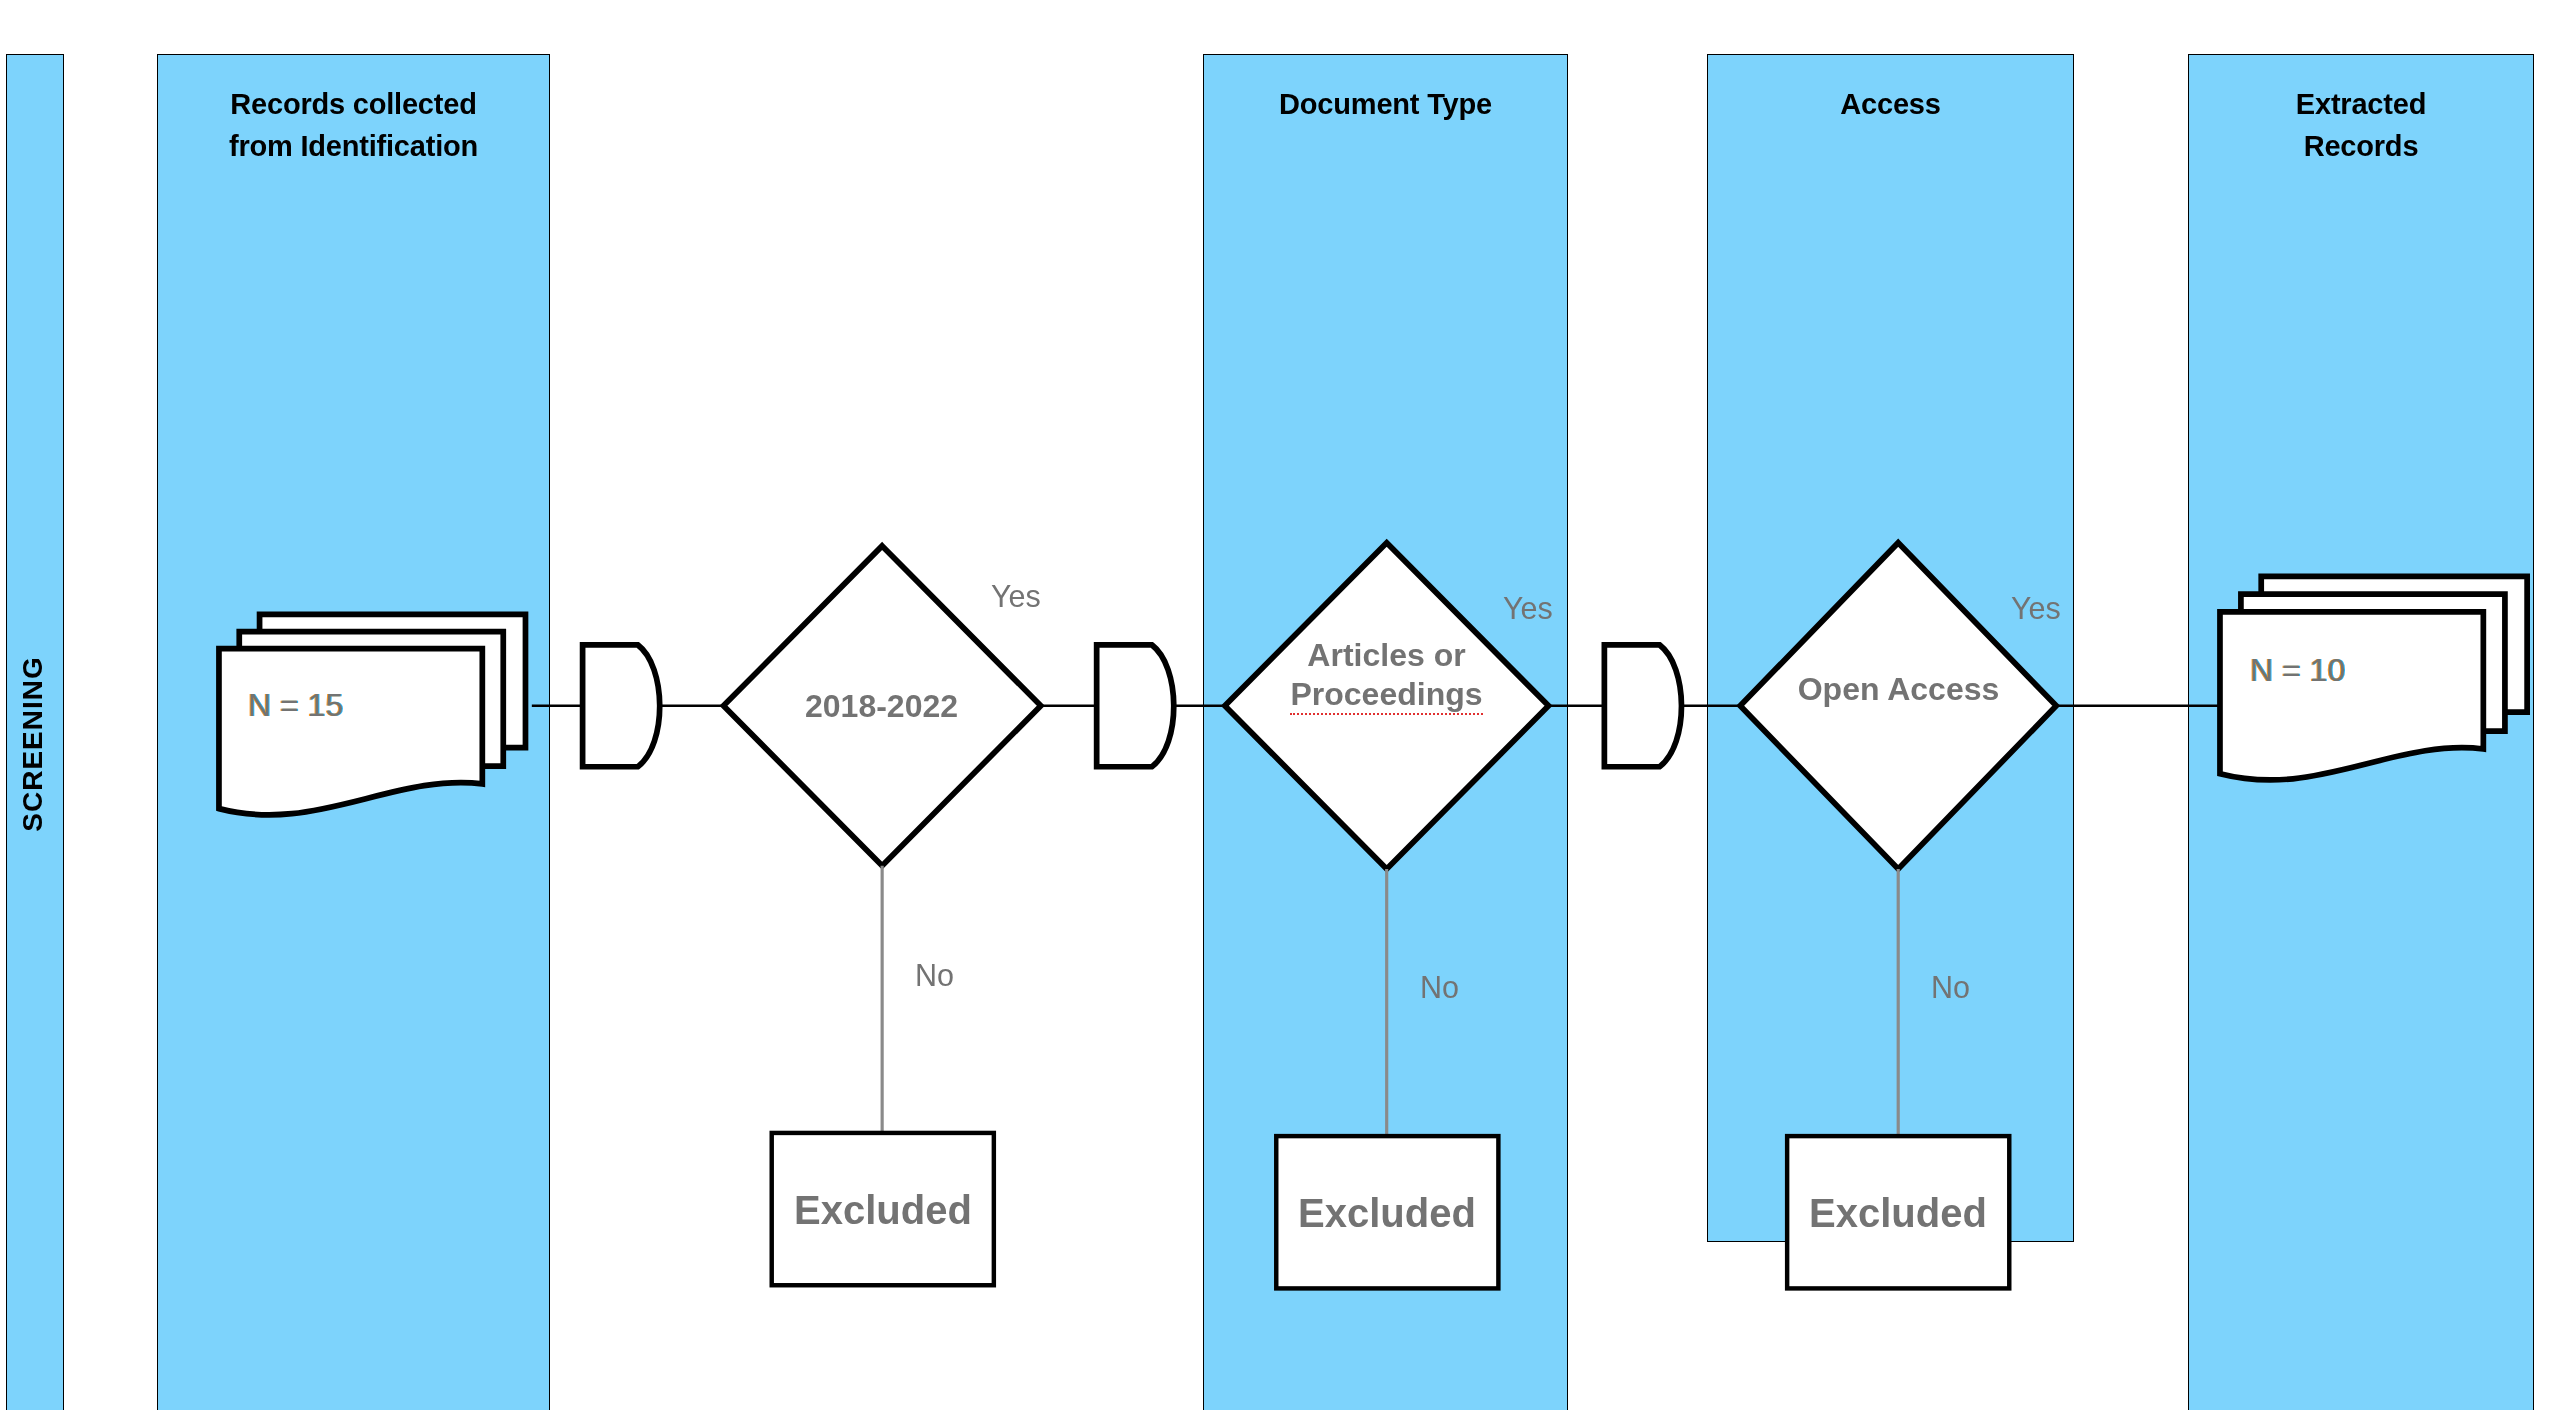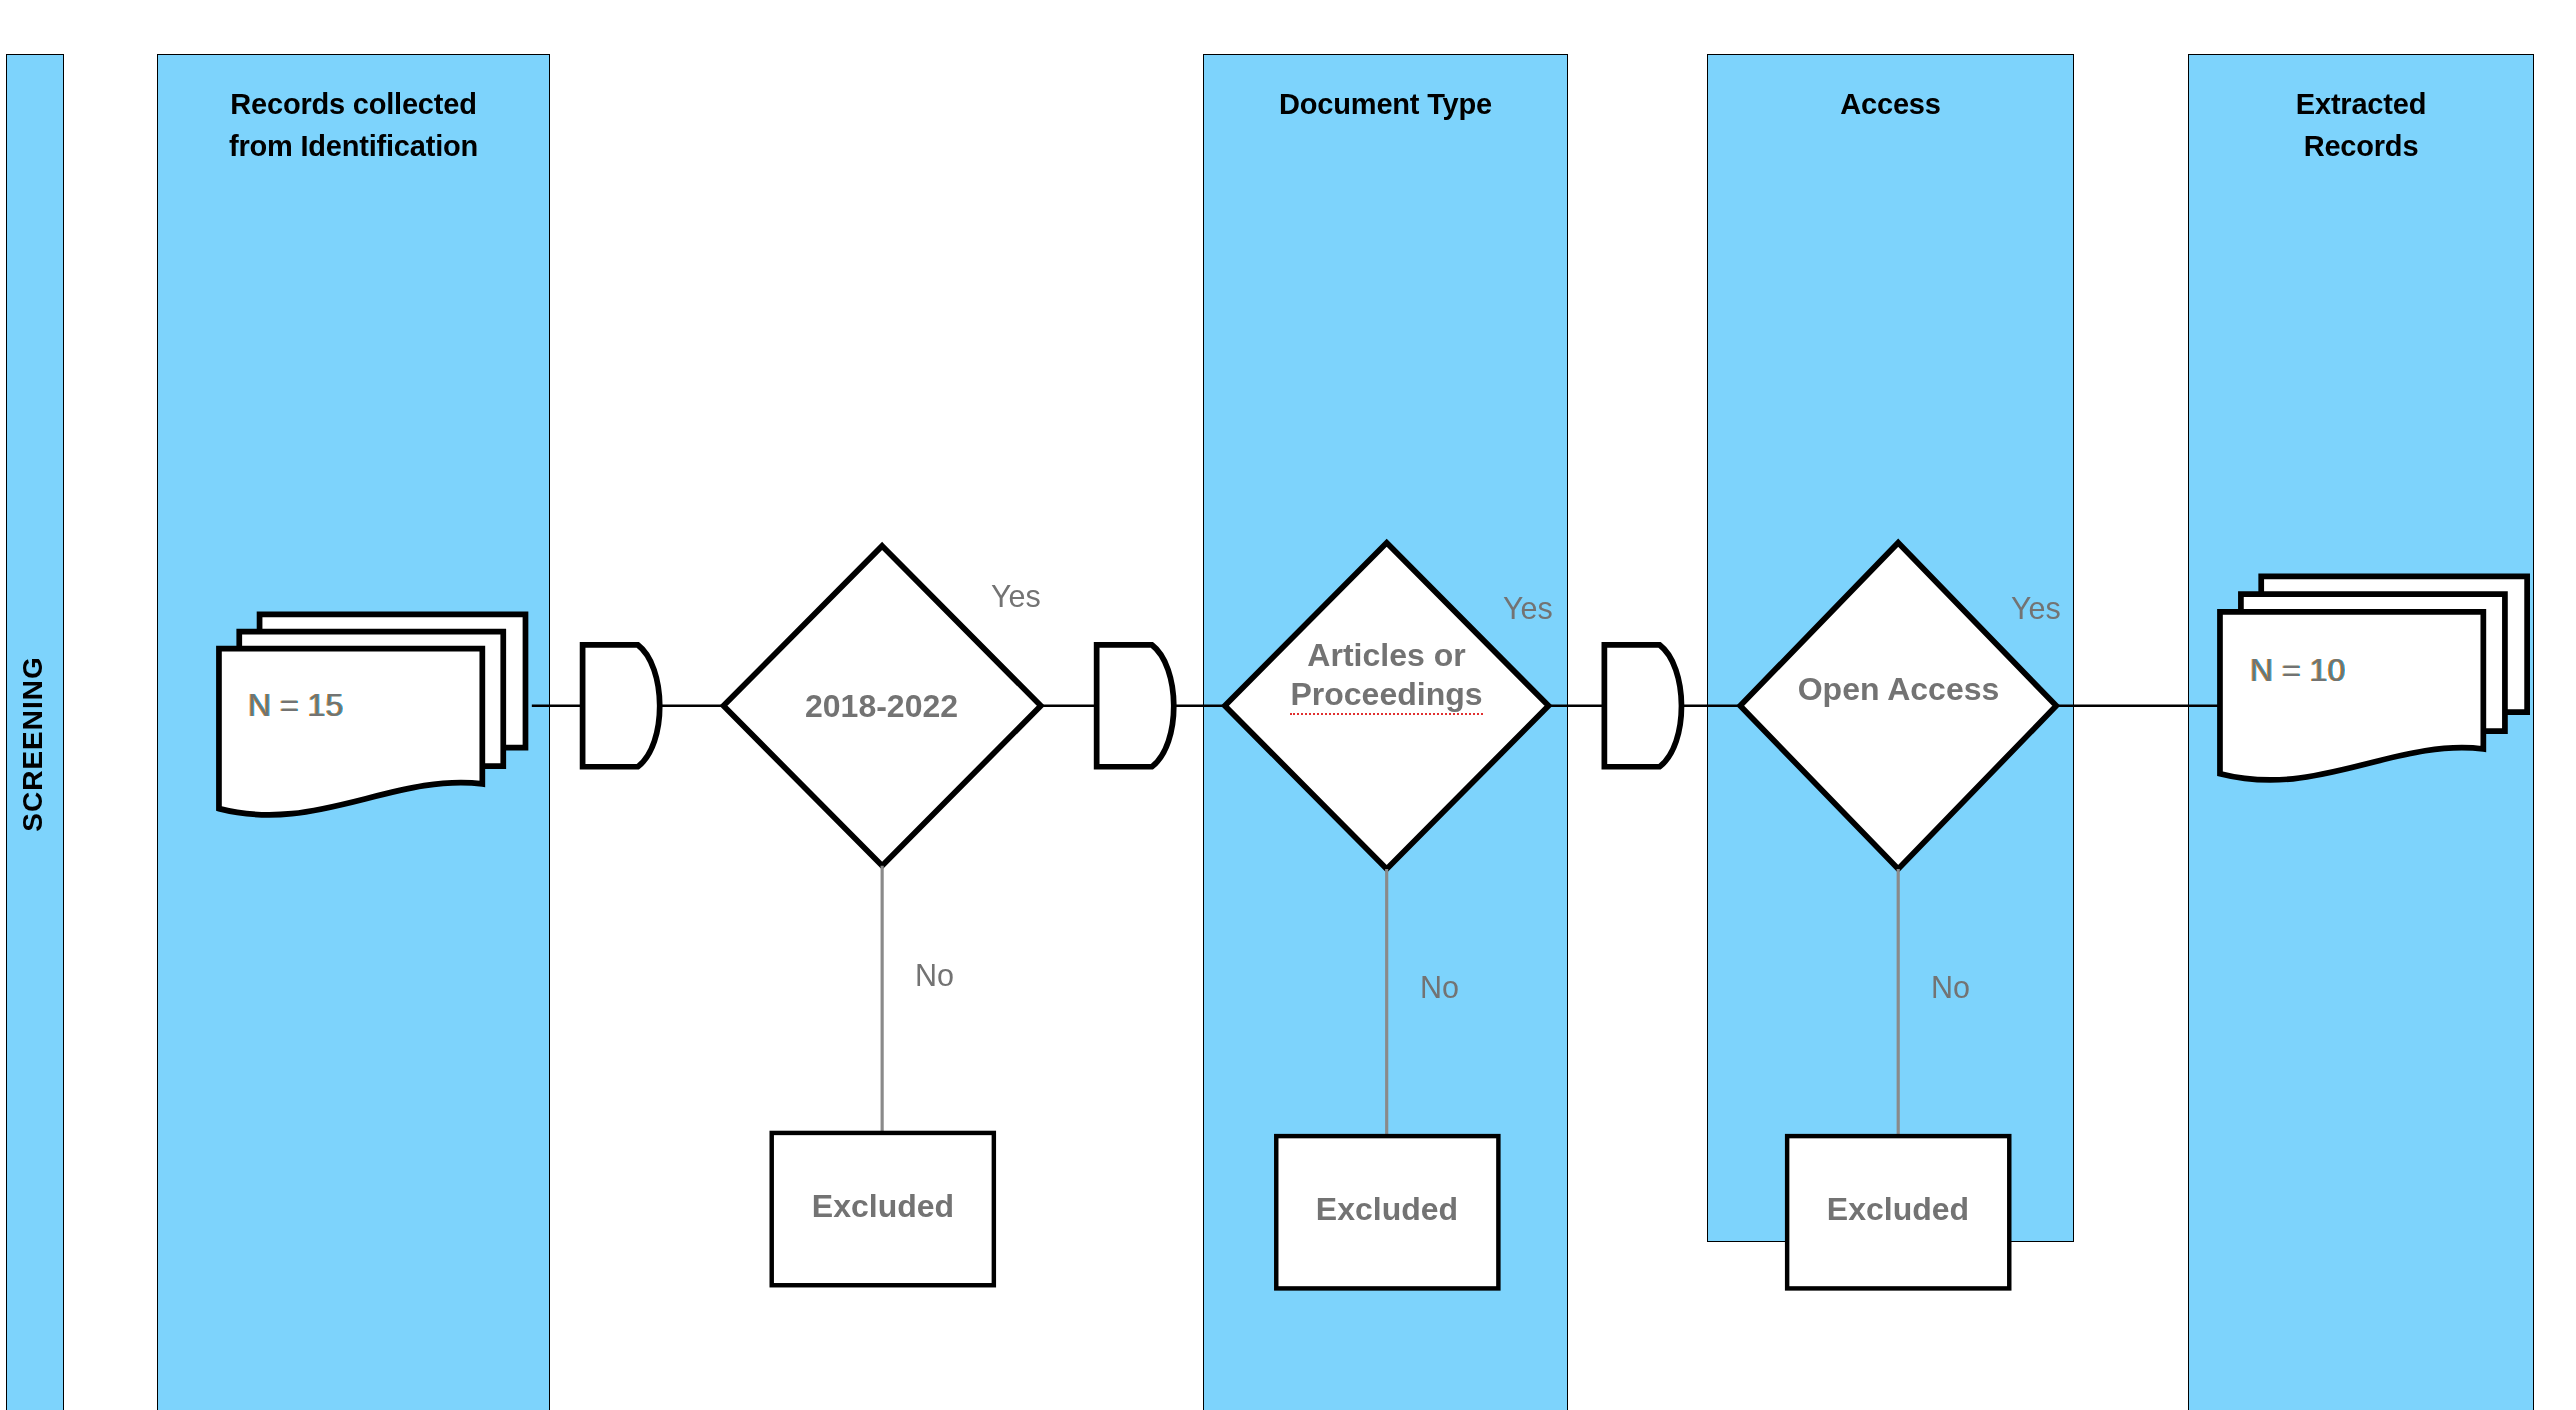--- a/index.html
+++ b/index.html
@@ -83,21 +83,21 @@
     font-size: 32px;
     line-height: 1.22;
     text-align: center;
   }
   .lbl-branch {
     font-weight: normal;
     font-size: 30.5px;
   }
   .lbl-excluded {
     font-weight: bold;
-    font-size: 32px;
+    font-size: 40px;
     text-align: center;
   }
   .rgb-text {
     text-shadow: -1px 0 rgba(255,140,0,.85), 1px 0 rgba(0,170,255,.85);
   }
 </style>
 </head>
 <body>
 
 <div id="stage">

